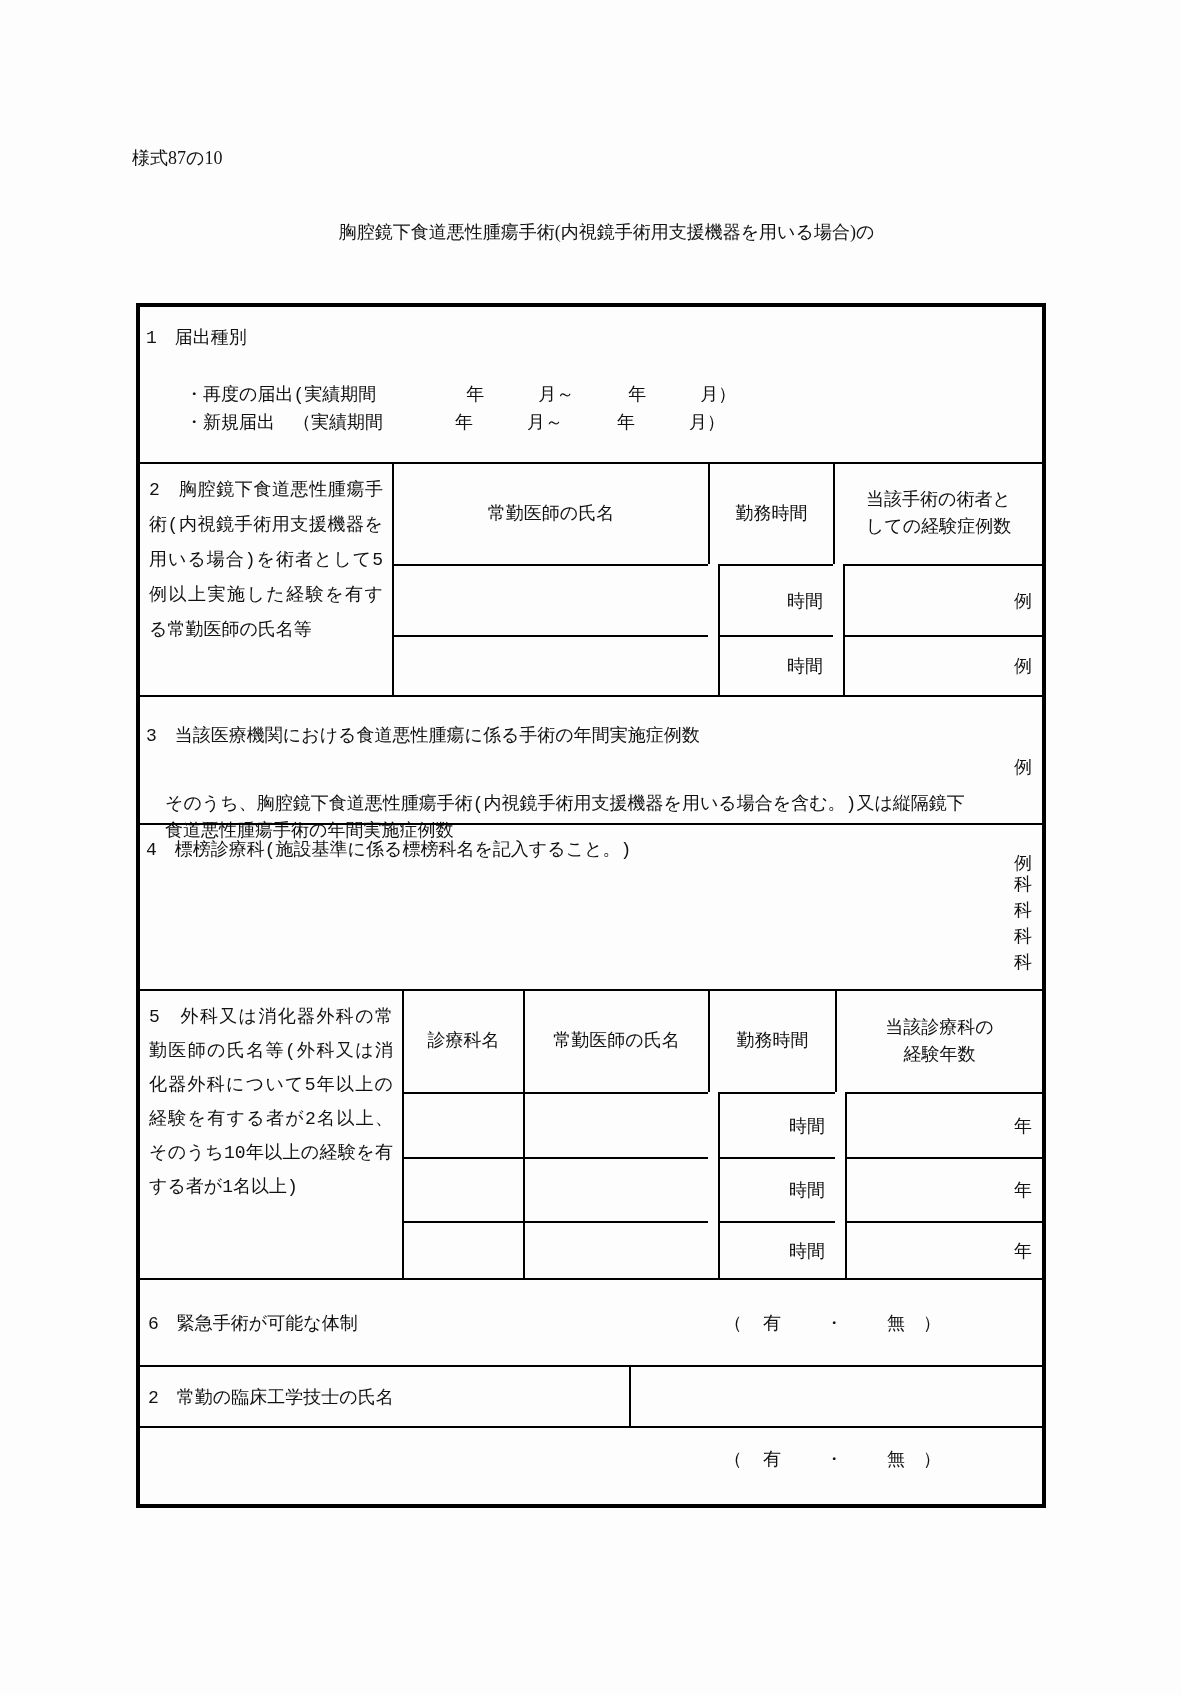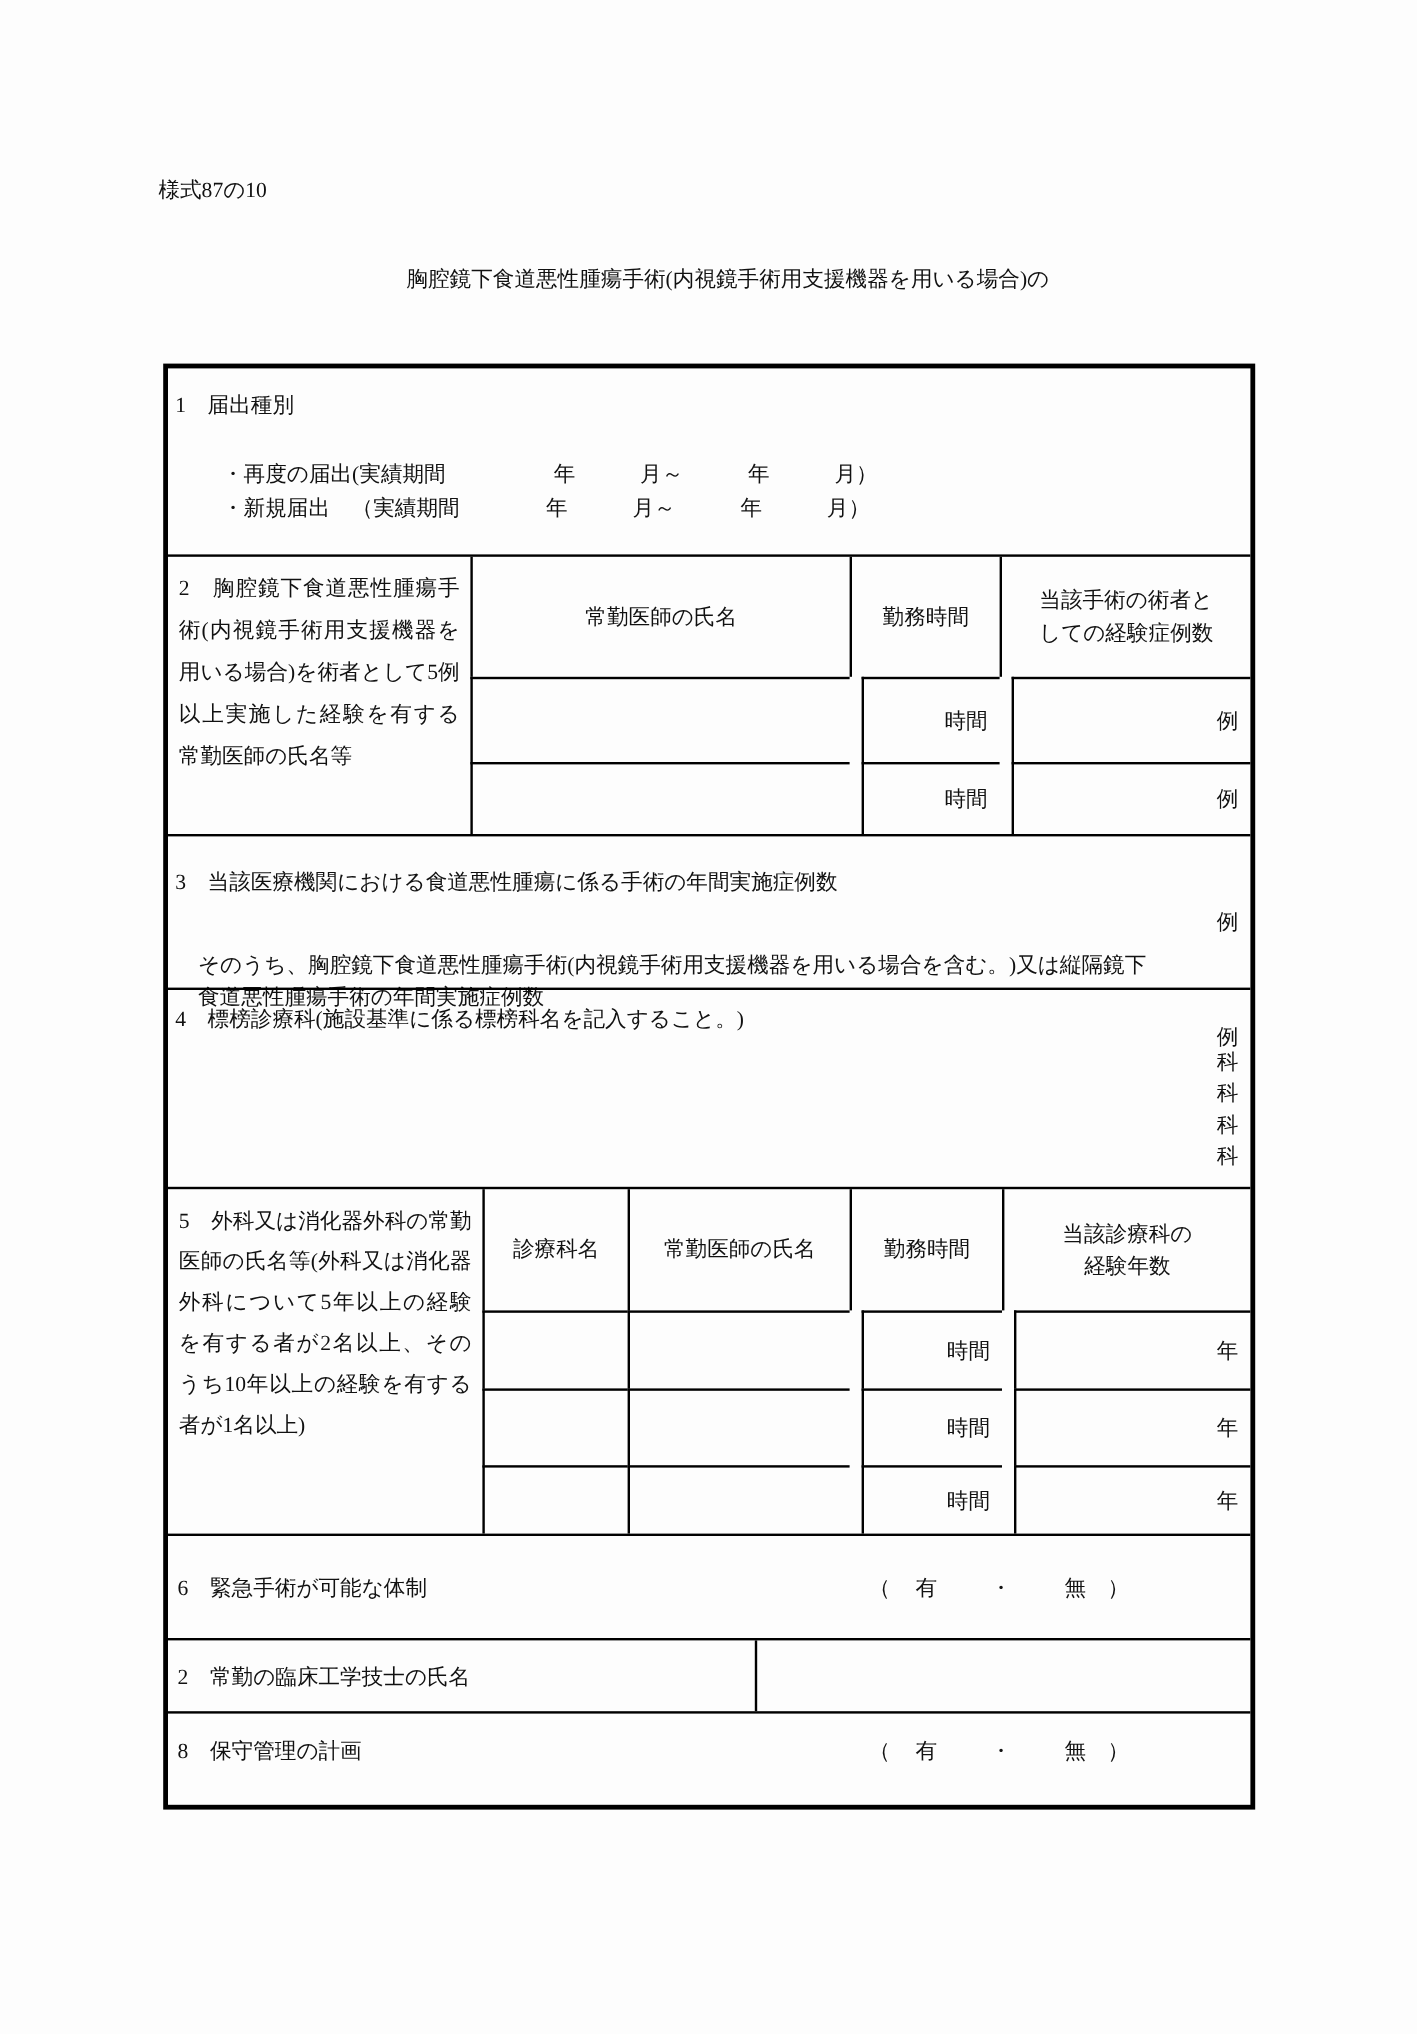--- a/index.html
+++ b/index.html
@@ -11,20 +11,21 @@
     color:#111;
     font-size:18px;
     overflow:hidden;
   }
   .form-no{position:absolute;left:132px;top:146px;}
   .title{position:absolute;left:0;top:216px;width:1181px;text-align:center;line-height:33px;padding-left:16px;}
   .tbl{
     position:absolute;left:136px;top:303px;width:910px;height:1205px;
     border:4px solid #000;box-sizing:border-box;
     background:#fdfdfd;
+    font-family:Liberation Mono, monospace;
   }
   .sec{position:relative;box-sizing:border-box;width:100%;}
   .sec + .sec{border-top:2px solid #000;}
   .s1{height:137px;}
   .s2{height:233px;display:grid;grid-template-columns:252px 316px 125px auto;grid-template-rows:100px 71px auto;}
   .s3{height:128px;}
   .s4{height:166px;}
   .s5{height:289px;display:grid;grid-template-columns:262px 121px 185px 127px auto;grid-template-rows:101px 65px 64px auto;}
   .s6{height:87px;}
   .s7{height:61px;}
@@ -149,21 +150,20 @@
       </div>
     </div>
 
     <div class="sec s7">
       <div class="rowlabel">2　常勤の臨床工学技士の氏名</div>
       <div class="divider7"></div>
       <div class="blank7"></div>
     </div>
 
     <div class="sec s8">
-      <div class="rowlabel">8　保守管理の計画</div>
       <div class="choice">
         <span class="ch-open">（</span>
         <span class="ch-yes">有</span>
         <span class="ch-dot">・</span>
         <span class="ch-no">無</span>
         <span>）</span>
       </div>
     </div>
 
   </div>

